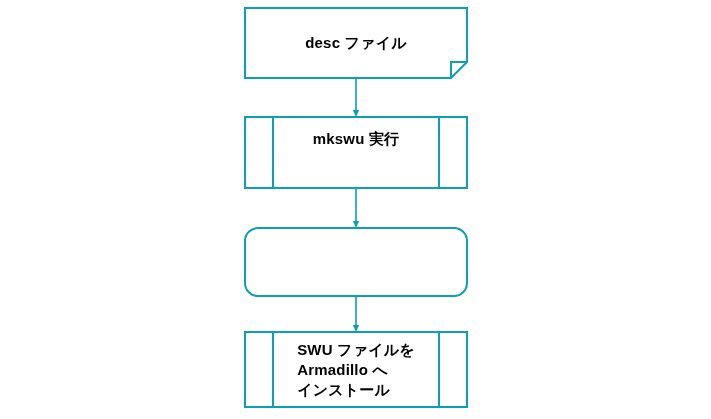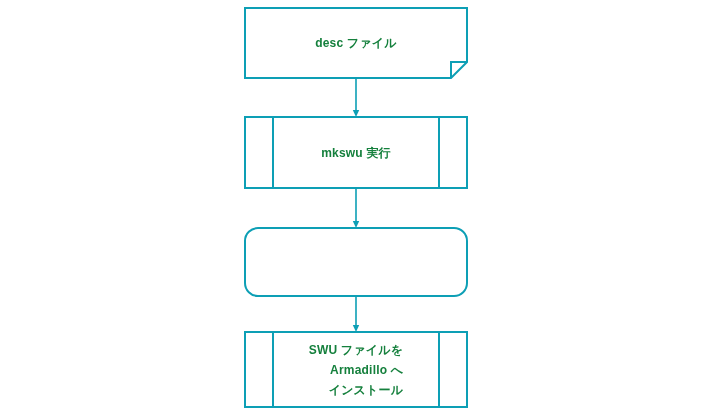--- a/index.html
+++ b/index.html
@@ -23,24 +23,24 @@
     left: 0;
     top: 0;
     width: 711px;
     height: 419px;
   }
   .node-label {
     position: absolute;
     display: flex;
     align-items: center;
     justify-content: center;
-    text-align: right;
-    color: #15803d;
+    text-align: left;
+    color: #000000;
     font-weight: bold;
-    font-size: 12px;
+    font-size: 15px;
     line-height: 20px;
     letter-spacing: 0.2px;
     white-space: pre-line;
     pointer-events: none;
   }
 </style>
 </head>
 <body>
 
 <div id="canvas" style="width: 711px; height: 419px; background: rgb(255, 255, 255);">
@@ -80,20 +80,20 @@
         <g>
           <line x1="356" y1="296" x2="356" y2="326" stroke="#0d9fb5" stroke-width="1.6"></line>
           <path d="M356,332 L352.8,325 L359.2,325 Z" fill="#0d9fb5" stroke="none"></path>
         </g>
       </g>
 
   </svg>
 
   <div class="node-label" id="label-desc-file" style="left: 245px; top: 8px; width: 222px; height: 70px;">desc ファイル</div>
 
-  <div class="node-label" id="label-mkswu-run" style="left: 245px; top: 117px; width: 222px; height: 71px;">mkswu 実行</div>
+  <div class="node-label" id="label-mkswu-run" style="left: 245px; top: 103px; width: 222px; height: 71px;">mkswu 実行</div>
 
 
   <div class="node-label" id="label-swu-install" style="left: 245px; top: 332px; width: 222px; height: 75px;">SWU ファイルを
 Armadillo へ
 インストール</div>
 
 </div>
 
 </body></html>

